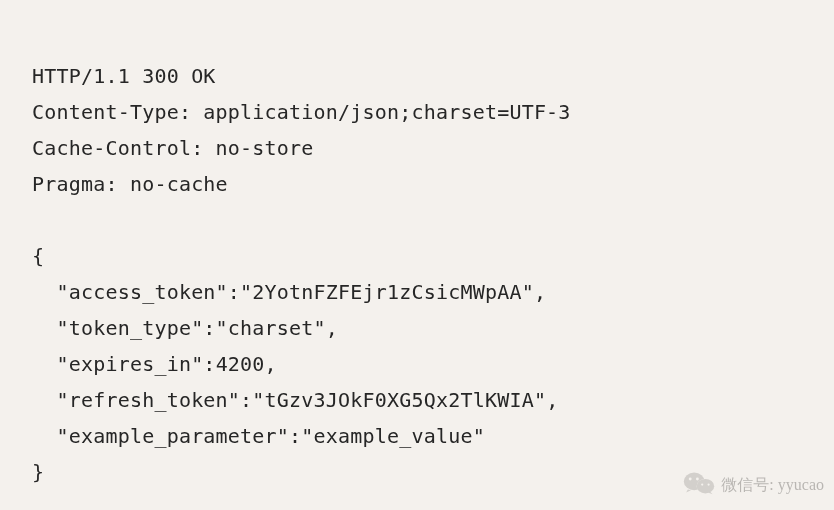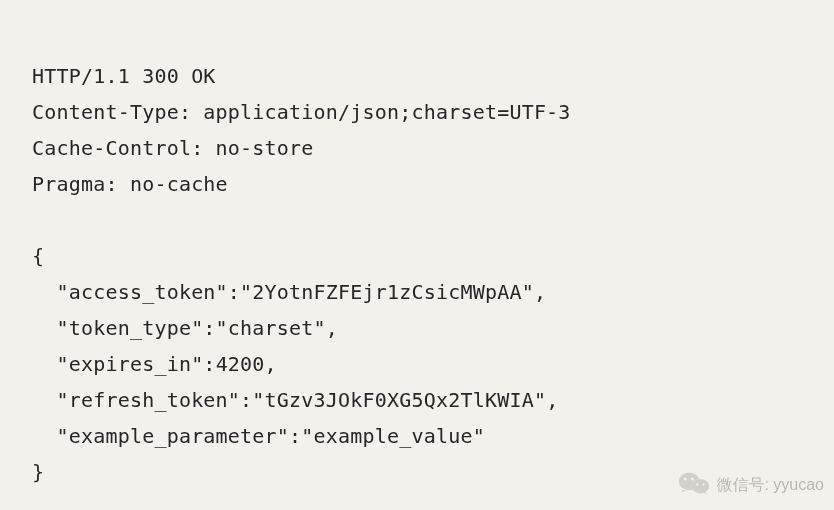--- a/index.html
+++ b/index.html
@@ -19,21 +19,21 @@
     line-height: 36px;
     letter-spacing: 0.2px;
   }
   .watermark {
     position: absolute;
     right: 10px;
     bottom: 10px;
     display: flex;
     align-items: center;
     color: #b9b6b2;
-    font-family: Liberation Sans, sans-serif;
+    font-family: Liberation Serif, serif;
     font-size: 16px;
     gap: 6px;
     text-shadow: 0 0 1px rgba(255,255,255,0.4);
   }
   .watermark svg {
     width: 32px;
     height: 26px;
     opacity: 0.55;
   }
 </style>

